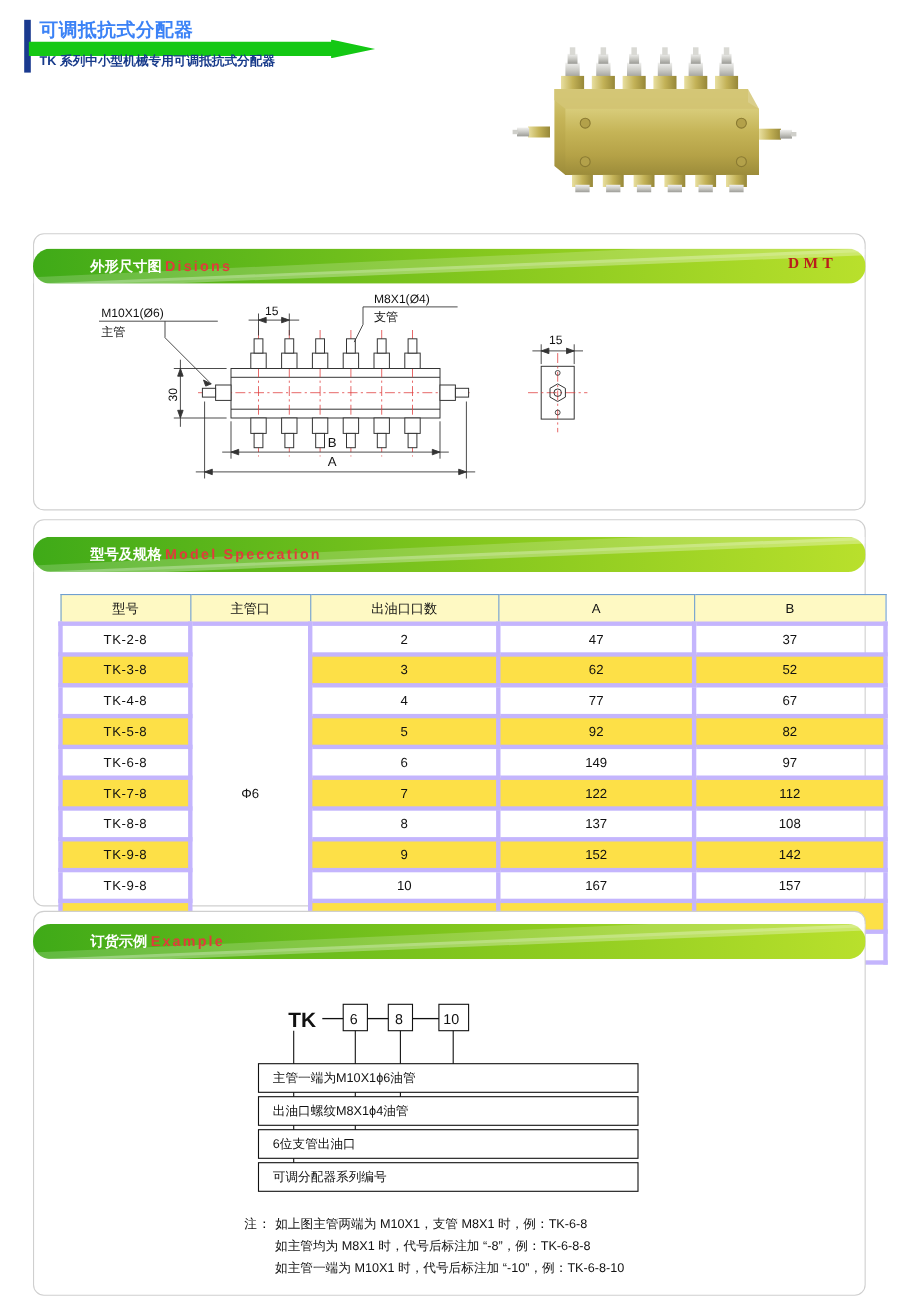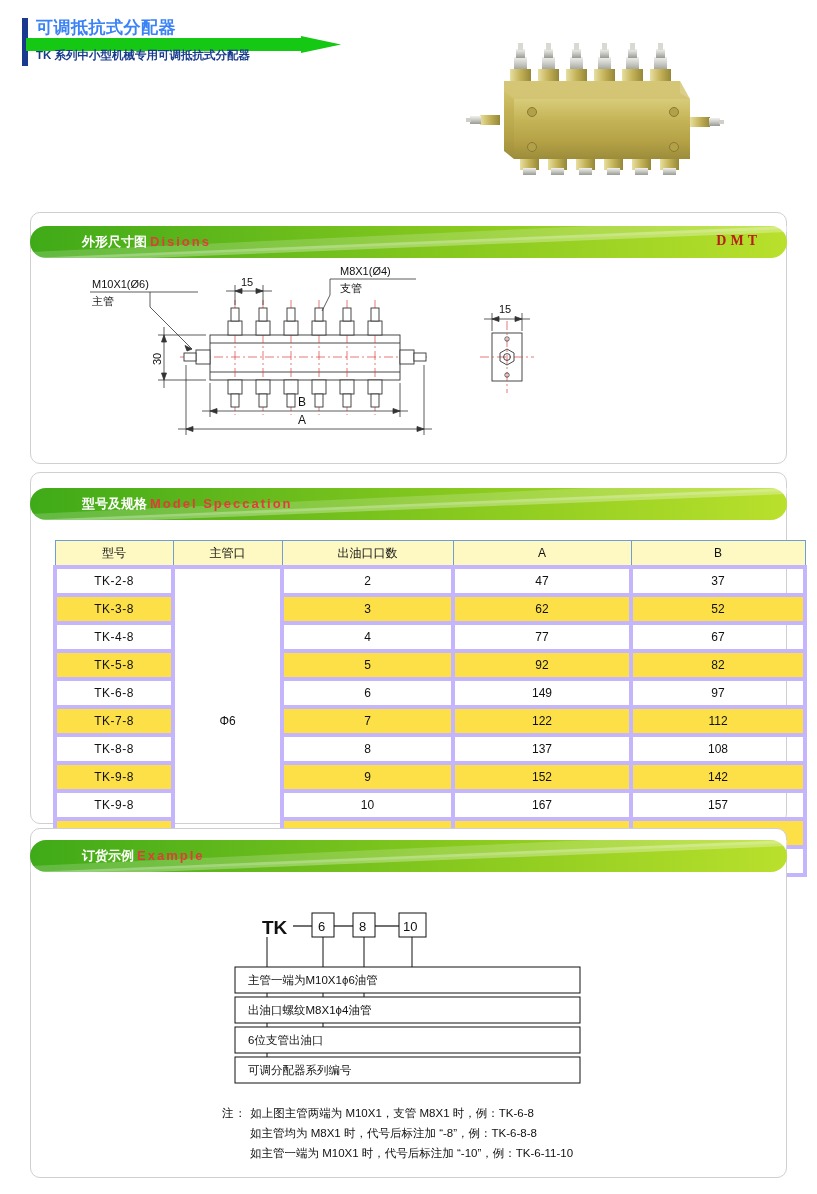--- a/index.html
+++ b/index.html
@@ -553,15 +553,15 @@
 
 <div class="notes">
   <div>
     <span class="lbl">注：</span>
     <span>如上图主管两端为 M10X1，支管 M8X1 时，例：TK-6-8</span>
   </div>
   <div style="padding-left:28px;">
     <span>如主管均为 M8X1 时，代号后标注加 “-8”，例：TK-6-8-8</span>
   </div>
   <div style="padding-left:28px;">
-    <span>如主管一端为 M10X1 时，代号后标注加 “-10”，例：TK-6-11-10</span>
+    <span>如主管一端为 M10X1 时，代号后标注加 “-10”，例：TK-6-8-10</span>
   </div>
 </div>
 
 </body></html>

